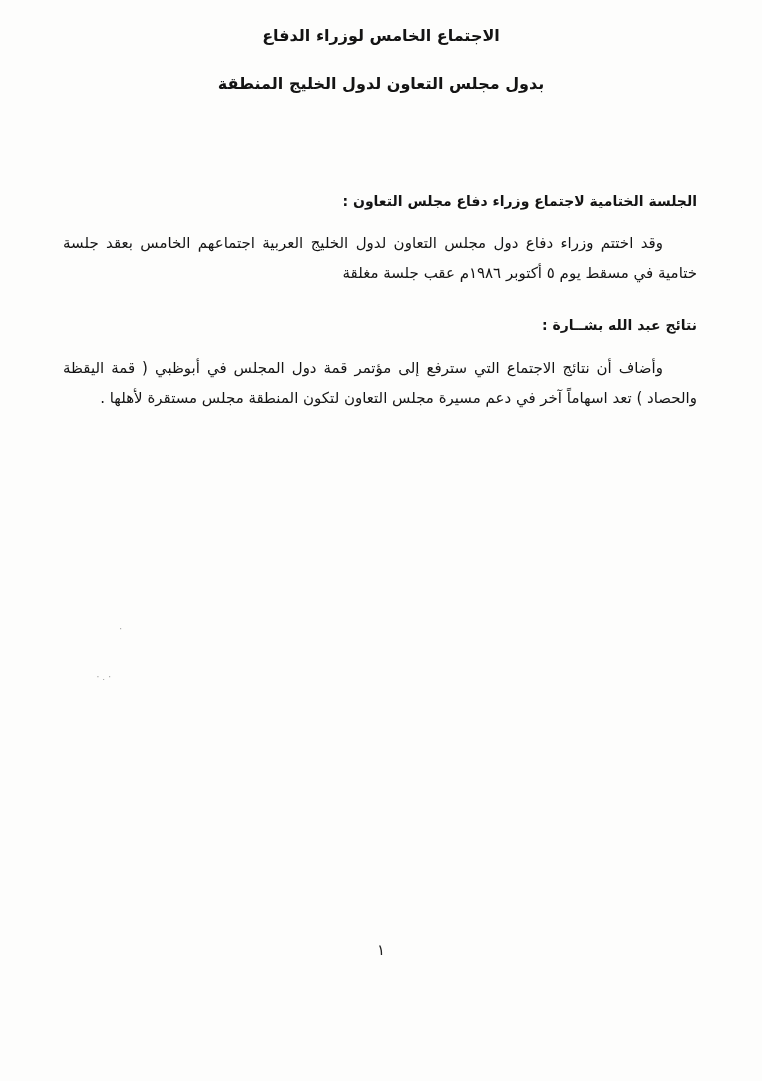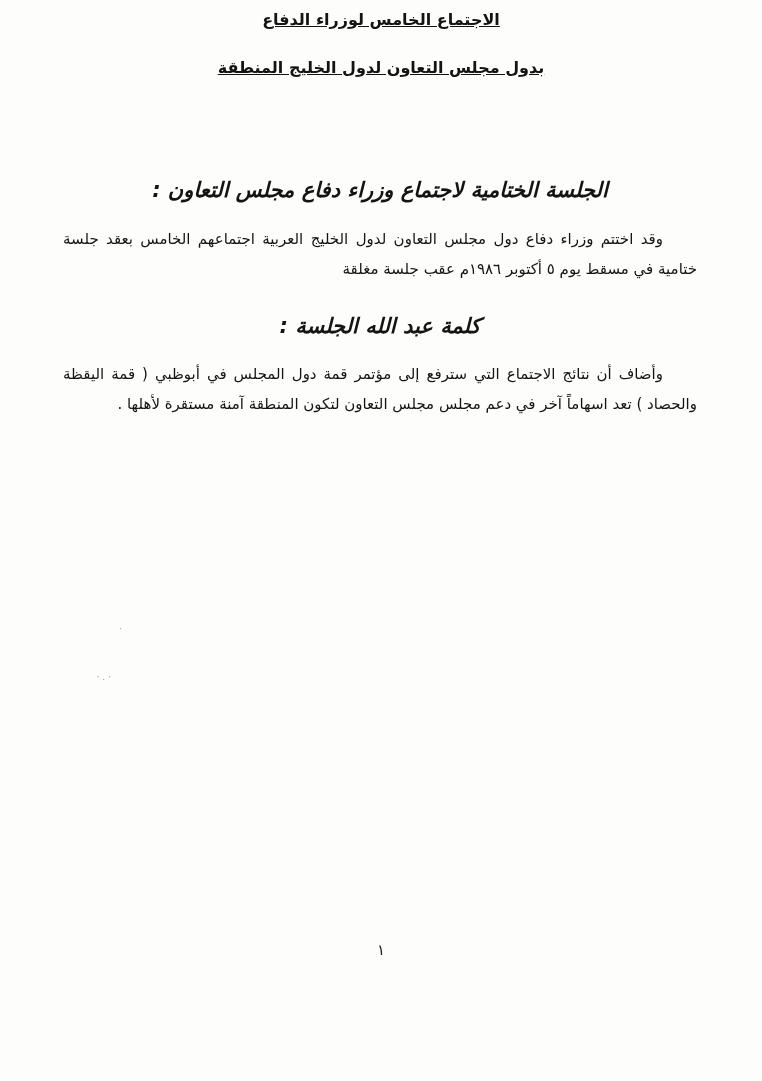--- a/index.html
+++ b/index.html
@@ -13,45 +13,43 @@
     height: 1081px;
     margin: 0 auto;
     background: #fdfdfc;
     color: #141414;
     font-family: "DejaVu Sans", "Liberation Serif", sans-serif;
     direction: rtl;
     overflow: hidden;
     box-sizing: border-box;
   }
   .doc-header {
-    padding-top: 12px;
+    padding-top: 28px;
     text-align: center;
-    text-decoration: underline;
   }
   .doc-header .h-line {
     font-size: 16px;
     font-weight: bold;
     line-height: 1;
     margin-bottom: 32px;
     letter-spacing: 0.5px;
   }
   .doc-header .h-line.date-line {
     font-size: 15px;
   }
   .doc-body {
     margin: 0 65px 0 63px;
     padding-top: 66px;
   }
   .section-heading {
-    font-size: 21px;
+    font-size: 14px;
     font-weight: bold;
-    text-align: center;
+    text-align: right;
     margin: 0 0 16px 0;
     line-height: 1.6;
-    font-style: italic;
   }
   .section-heading.second {
     margin-top: 26px;
   }
   .paragraph {
     font-size: 15px;
     line-height: 30px;
     text-align: justify;
     text-justify: inter-word;
     margin: 0 0 6px 0;
@@ -85,24 +83,24 @@
     <div class="h-line">الاجتماع الخامس لوزراء الدفاع</div>
     <div class="h-line">بدول مجلس التعاون لدول الخليج المنطقة</div>
   </header>
 
   <main class="doc-body">
 
     <h2 class="section-heading">الجلسة الختامية لاجتماع وزراء دفاع مجلس التعاون :</h2>
 
     <p class="paragraph">وقد اختتم وزراء دفاع دول مجلس التعاون لدول الخليج العربية اجتماعهم الخامس بعقد جلسة ختامية في مسقط يوم ٥ أكتوبر ١٩٨٦م عقب جلسة مغلقة</p>
 
-    <h2 class="section-heading second">كلمة عبد الله الجلسة :</h2>
+    <h2 class="section-heading second">نتائج عبد الله بشــارة :</h2>
 
 
-    <p class="paragraph">وأضاف أن نتائج الاجتماع التي سترفع إلى مؤتمر قمة دول المجلس في أبوظبي ( قمة اليقظة والحصاد ) تعد اسهاماً آخر في دعم مجلس مجلس التعاون لتكون المنطقة آمنة مستقرة لأهلها .</p>
+    <p class="paragraph">وأضاف أن نتائج الاجتماع التي سترفع إلى مؤتمر قمة دول المجلس في أبوظبي ( قمة اليقظة والحصاد ) تعد اسهاماً آخر في دعم مسيرة مجلس التعاون لتكون المنطقة مجلس مستقرة لأهلها .</p>
 
   </main>
 
   <span class="scan-artifact artifact-1">·</span>
   <span class="scan-artifact artifact-2">·.·</span>
 
   <div class="page-number">١</div>
 
 </div>
 

